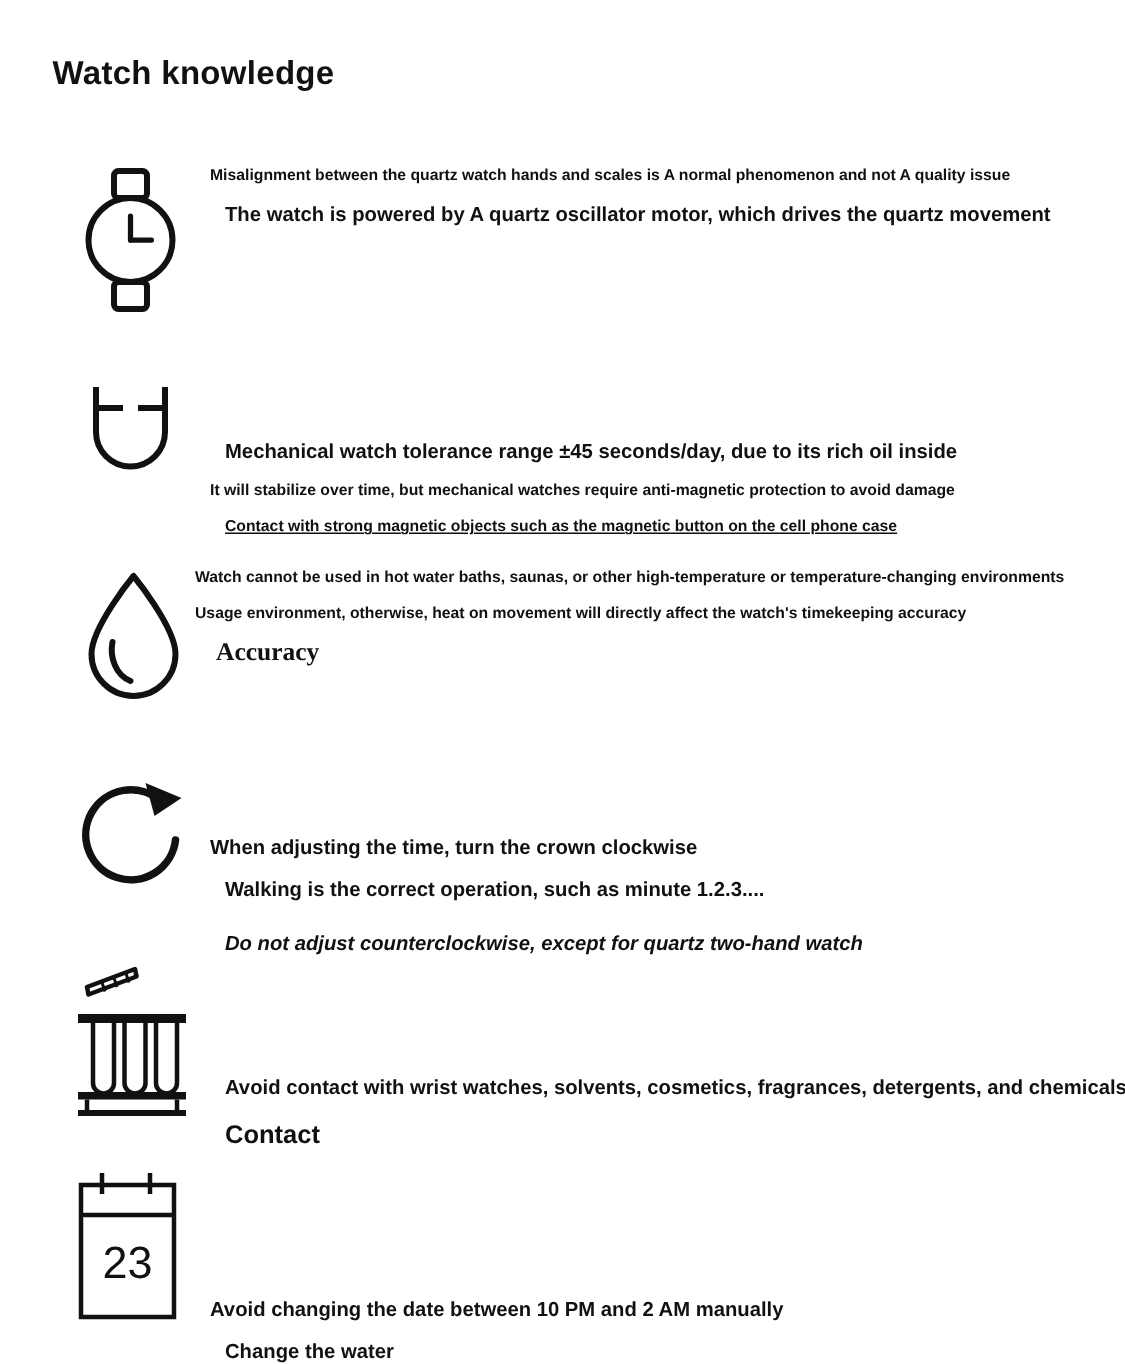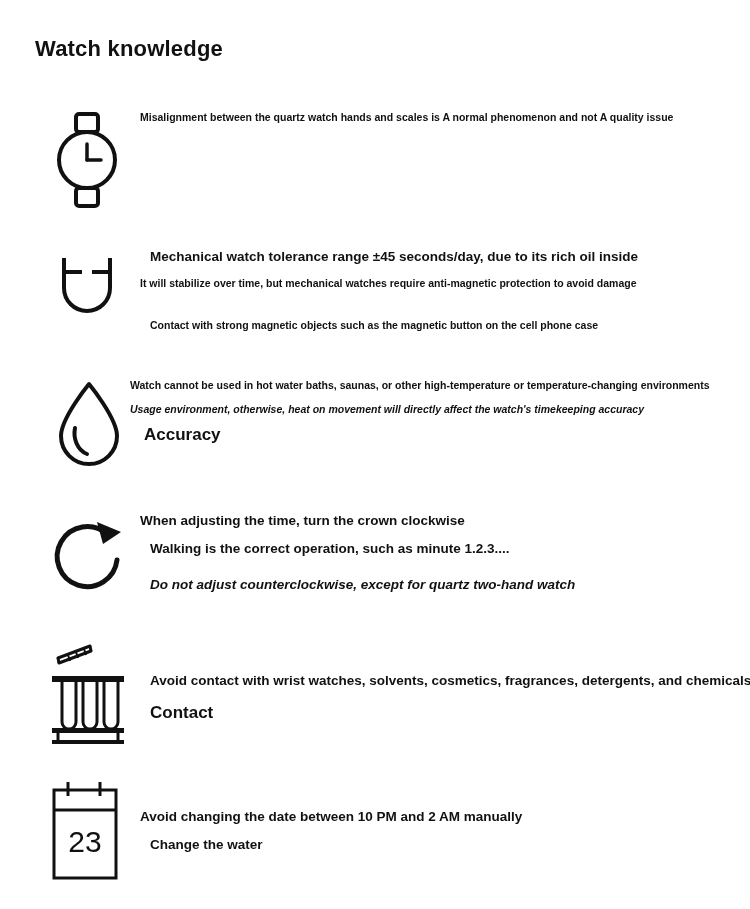--- a/index.html
+++ b/index.html
@@ -55,20 +55,21 @@
   }
   .sm {
     font-size: 10.5px;
     font-weight: bold;
     color: #111111;
   }
   .md {
     font-size: 13.5px;
     font-weight: bold;
     color: #111111;
+    margin-top: 44px;
   }
   .lg {
     font-size: 17px;
     font-weight: bold;
     color: #111111;
   }
   .center { text-align: left; }
   .left { text-align: left; }
   .pad-l-10 { padding-left: 10px; }
   .pad-l-14 { padding-left: 14px; }
@@ -97,57 +98,58 @@
           <rect x="28" y="4" width="22" height="18" rx="3" fill="none" stroke="#111" stroke-width="4"></rect>
           <rect x="28" y="78" width="22" height="18" rx="3" fill="none" stroke="#111" stroke-width="4"></rect>
           <circle cx="39" cy="50" r="28" fill="none" stroke="#111" stroke-width="4"></circle>
           <line x1="39" y1="50" x2="39" y2="34" stroke="#111" stroke-width="3.5" stroke-linecap="round"></line>
           <line x1="39" y1="50" x2="53" y2="50" stroke="#111" stroke-width="3.5" stroke-linecap="round"></line>
         </svg>
       </span>
     </div>
     <div class="text-cell">
       <div class="line sm center">Misalignment between the quartz watch hands and scales is A normal phenomenon and not A quality issue</div>
+      <div class="line md left pad-l-10" style="margin-top:10px;">The watch is powered by A quartz oscillator motor, which drives the quartz movement</div>
     </div>
   </div>
 
   <div class="row" id="row-magnetic">
     <div class="icon-cell">
       <div style="padding-top:6px;">
         <span>
           <svg width="78" height="70" viewBox="0 0 78 70">
             <path d="M16 6 L16 34 A23 23 0 0 0 62 34 L62 6" fill="none" stroke="#111" stroke-width="4" stroke-linecap="square"></path>
             <line x1="16" y1="18" x2="34" y2="18" stroke="#111" stroke-width="4"></line>
             <line x1="44" y1="18" x2="62" y2="18" stroke="#111" stroke-width="4"></line>
           </svg>
         </span>
       </div>
     </div>
     <div class="text-cell">
       <div class="line md left pad-l-10">Mechanical watch tolerance range ±45 seconds/day, due to its rich oil inside</div>
       <div class="line sm center" style="margin-top:10px;">It will stabilize over time, but mechanical watches require anti-magnetic protection to avoid damage</div>
-      <div class="line sm left pad-l-10" style="margin-top:28px;">Contact with strong magnetic objects such as the magnetic button on the cell phone case</div>
+      <div class="line sm left pad-l-10" style="margin-top:10px;text-decoration:underline;">Contact with strong magnetic objects such as the magnetic button on the cell phone case</div>
     </div>
   </div>
 
   <div class="row" id="row-water">
     <div class="icon-cell">
       <div style="padding-left:6px;">
         <span>
           <svg width="78" height="90" viewBox="0 0 78 90">
             <path d="M38 6 C38 6 10 40 10 58 A28 28 0 0 0 66 58 C66 40 38 6 38 6 Z" fill="none" stroke="#111" stroke-width="4" stroke-linejoin="round"></path>
             <path d="M24 50 C22 60 26 72 36 76" fill="none" stroke="#111" stroke-width="4" stroke-linecap="round"></path>
           </svg>
         </span>
       </div>
     </div>
     <div class="text-cell" style="left:130px;">
       <div class="line sm left">Watch cannot be used in hot water baths, saunas, or other high-temperature or temperature-changing environments</div>
-      <div class="line sm center" style="margin-top:10px;font-style:italic;">Usage environment, otherwise, heat on movement will directly affect the watch's timekeeping accuracy</div>
-      <div class="line lg left pad-l-14" style="margin-top:8px;">Accuracy</div>
+      <div class="line sm center" style="margin-top:10px;">Usage environment, otherwise, heat on movement will directly affect the watch's timekeeping accuracy</div>
+      <div class="line lg left pad-l-14" style="margin-top:8px;font-family:Liberation Serif, serif;">Accuracy</div>
     </div>
   </div>
 
   <div class="row" id="row-crown">
     <div class="icon-cell">
       <div style="padding-left:6px;padding-top:4px;">
         <span>
           <svg width="78" height="90" viewBox="0 0 78 90">
             <path d="M56 18 A30 30 0 1 0 66 44" fill="none" stroke="#111" stroke-width="5" stroke-linecap="round"></path>
             <polygon points="46,6 70,16 52,28" fill="#111"></polygon>
@@ -203,19 +205,19 @@
           <svg width="82" height="110" viewBox="0 0 82 110">
             <line x1="20" y1="2" x2="20" y2="16" stroke="#111" stroke-width="3"></line>
             <line x1="52" y1="2" x2="52" y2="16" stroke="#111" stroke-width="3"></line>
             <rect x="6" y="10" width="62" height="88" fill="none" stroke="#111" stroke-width="3"></rect>
             <line x1="6" y1="30" x2="68" y2="30" stroke="#111" stroke-width="3"></line>
             <text x="37" y="72" font-family="Liberation Sans, sans-serif" font-size="30" fill="#111" text-anchor="middle">23</text>
           </svg>
         </span>
       </div>
     </div>
-    <div class="text-cell" style="top:28px;">
+    <div class="text-cell" style="top:40px;">
       <div class="line md center">Avoid changing the date between 10 PM and 2 AM manually</div>
       <div class="line md left pad-l-10" style="margin-top:10px;">Change the water</div>
     </div>
   </div>
 
 </div>
 
 </body></html>

